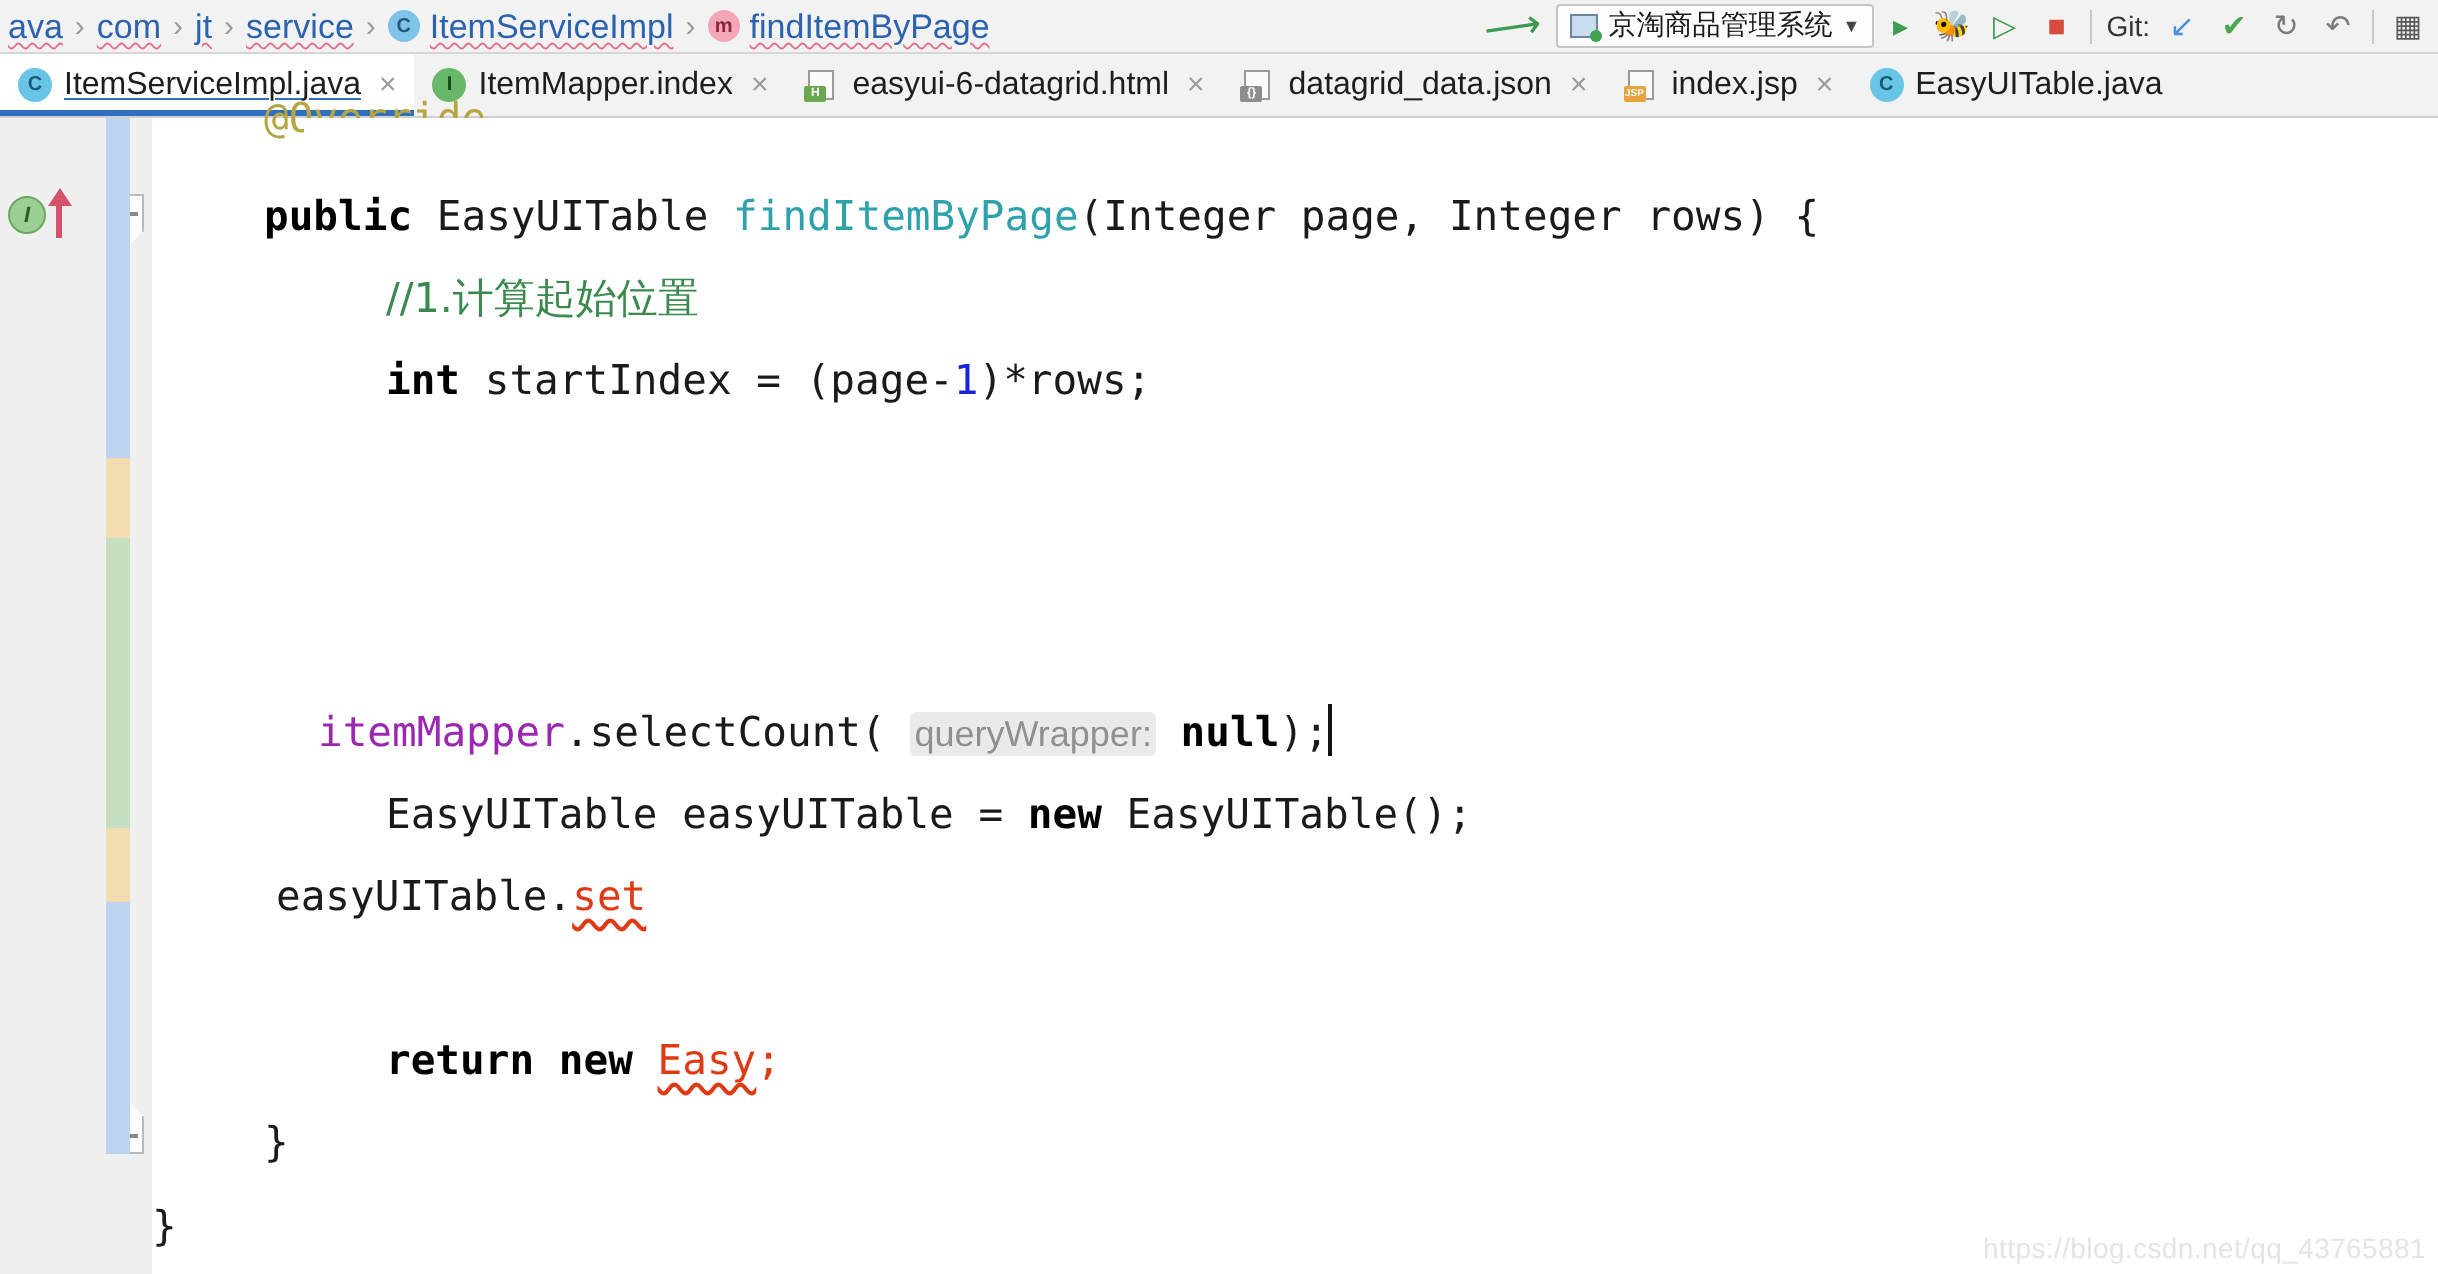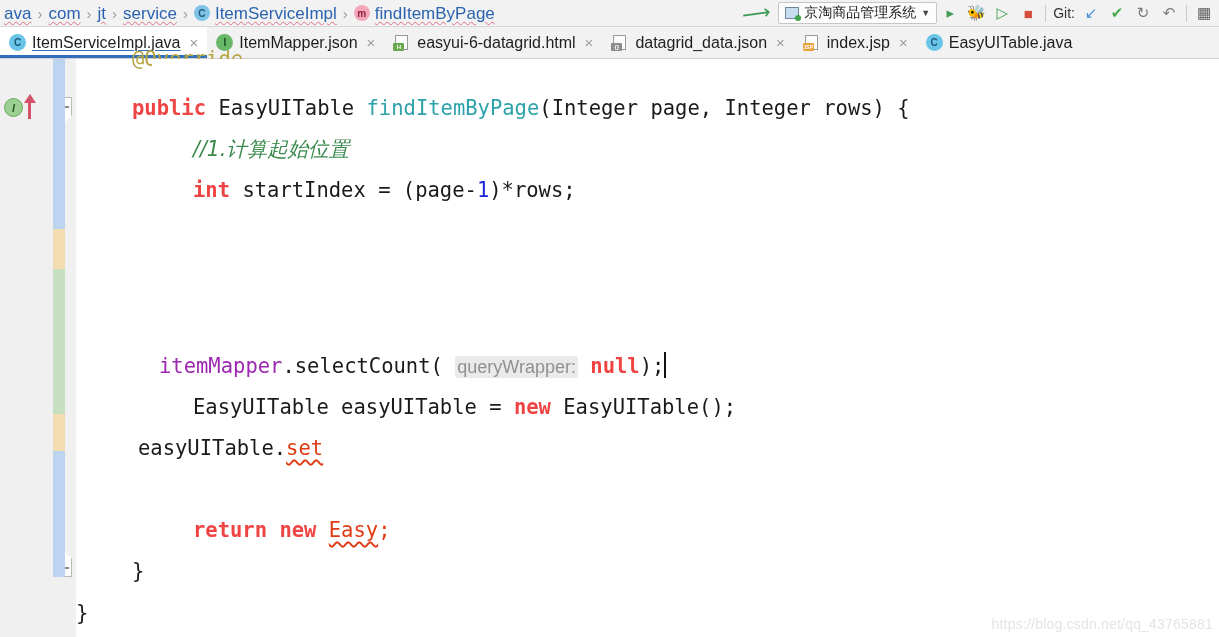--- a/index.html
+++ b/index.html
@@ -151,25 +151,25 @@
     position:absolute; left:0; top:0; width:100%;
     font-family:"DejaVu Sans Mono", monospace;
     font-size:20.5px;
     line-height:41px;
     white-space:pre;
     color:#1a1a1a;
   }
   .ln { position:absolute; left:0; width:1143px; height:41px; padding-left:56px; }
   .caret-line-full { position:absolute; left:0; width:1219px; height:41px; background:#fcfae6; }
 
-  .kw { color:#ef4444; font-weight:bold; }
+  .kw { color:#000000; font-weight:bold; }
   .type { color:#1a1a1a; }
   .mcall { color:#2da2ab; }
   .field { color:#9c27b0; }
-  .cmt-cjk { color:#3a8a4e; font-style:italic; font-family:"DejaVu Sans", sans-serif; }
+  .cmt-cjk { color:#3a8a4e; font-family:"DejaVu Sans", sans-serif; }
   .anno { color:#b5a642; }
   .num { color:#1b24d6; }
   .greyed { color:#9a9a9a; }
   .err { color:#e03a14;
          text-decoration:underline; text-decoration-style:wavy;
          text-decoration-color:#e03a14; text-underline-offset:4px; }
   .errmark { color:#e03a14; }
   .hint {
     color:#909090; background:#eaeaea; border-radius:3px;
     font-size:18px; font-family:"Liberation Sans", sans-serif;
@@ -258,21 +258,21 @@
   <div class="tabbar">
 
     <div class="tab active">
       <span class="ticon c">C</span>
       <span class="tname">ItemServiceImpl.java</span>
       <span class="tclose">×</span>
     </div>
 
     <div class="tab">
       <span class="ticon i">I</span>
-      <span class="tname">ItemMapper.json</span>
+      <span class="tname">ItemMapper.index</span>
       <span class="tclose">×</span>
     </div>
 
     <div class="tab">
       <span class="fileglyph">
         <span class="pg"></span>
           <span class="bdg" style="background:#6aa84f;">H</span>
       </span>
       <span class="tname">easyui-6-datagrid.html</span>
       <span class="tclose">×</span>

